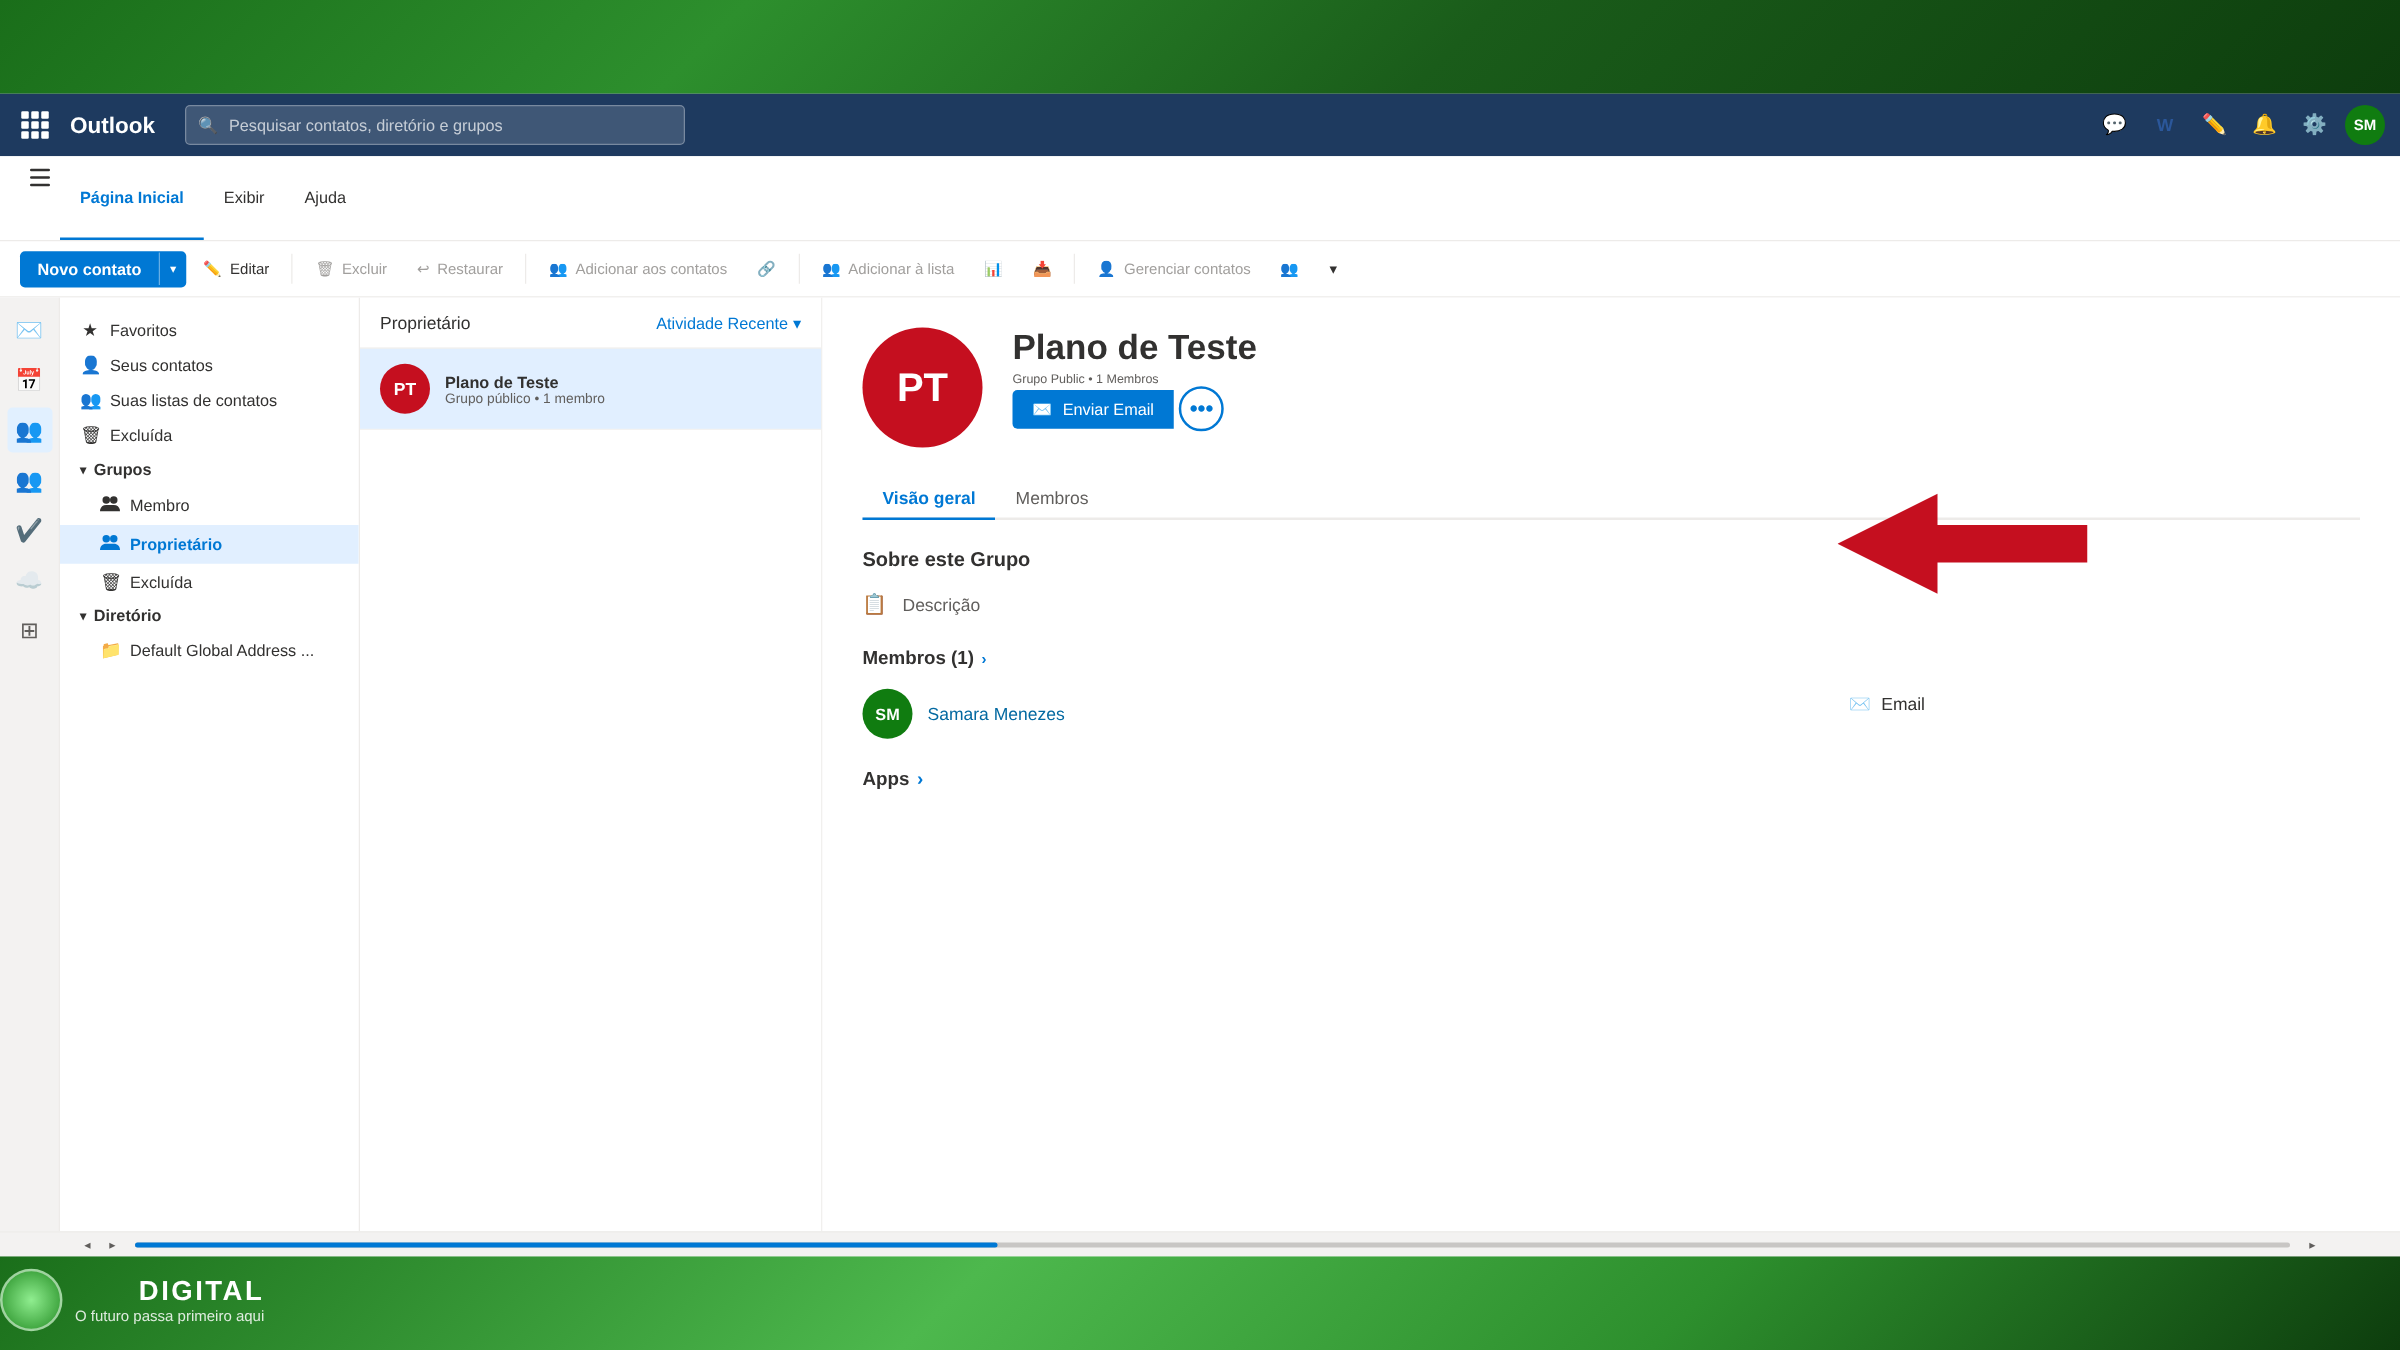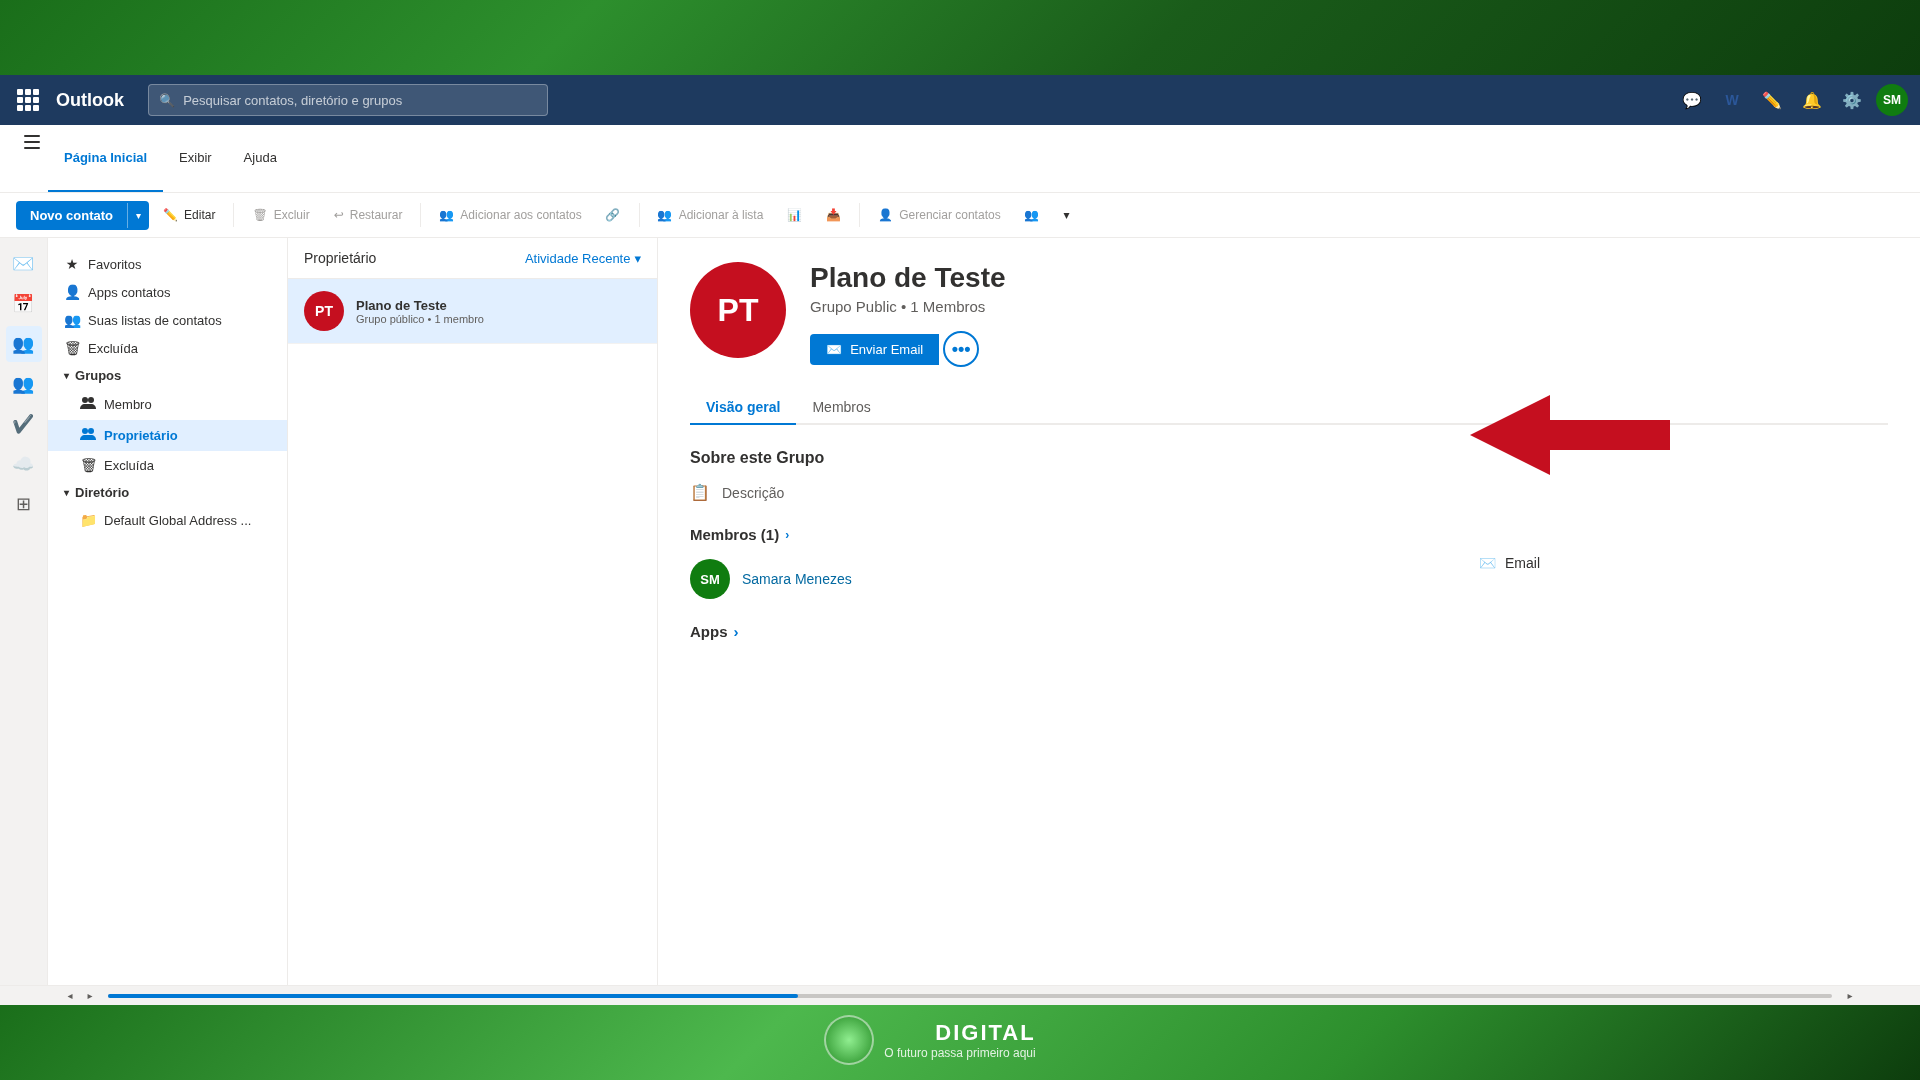--- a/index.html
+++ b/index.html
@@ -14,21 +14,21 @@
     }
 
     
     .bottom-banner {
       position: absolute;
       bottom: 0; left: 0; right: 0;
       height: 80px;
       background: linear-gradient(135deg, #1a6e1a 0%, #4db84d 40%, #2d8f2d 70%, #0d3d0d 100%);
       display: flex;
       align-items: center;
-      justify-content: center;
+      justify-content: flex-start;
       padding-right: 60px;
     }
 
     .bottom-banner-text {
       text-align: right;
       color: white;
     }
 
     .bottom-banner-logo {
       display: flex;
@@ -481,23 +481,22 @@
     }
 
     .detail-name {
       font-size: 28px;
       font-weight: 600;
       color: #323130;
       margin-bottom: 4px;
     }
 
     .detail-subtitle {
-      font-size: 15px;
+      font-size: 10px;
       color: #605e5c;
-      margin-bottom: 16px;
     }
 
     .detail-actions {
       display: flex;
       gap: 4px;
       align-items: center;
     }
 
     .action-btn-primary {
       display: flex;
@@ -740,21 +739,21 @@
     </div>
 
     <div class="folder-panel">
 
       <div class="folder-item">
         <span class="folder-icon">★</span>
         <span>Favoritos</span>
       </div>
       <div class="folder-item">
         <span class="folder-icon">👤</span>
-        <span>Apps contatos</span>
+        <span>Seus contatos</span>
       </div>
       <div class="folder-item">
         <span class="folder-icon">👥</span>
         <span>Suas listas de contatos</span>
       </div>
       <div class="folder-item">
         <span class="folder-icon">🗑</span>
         <span>Excluída</span>
       </div>
 

